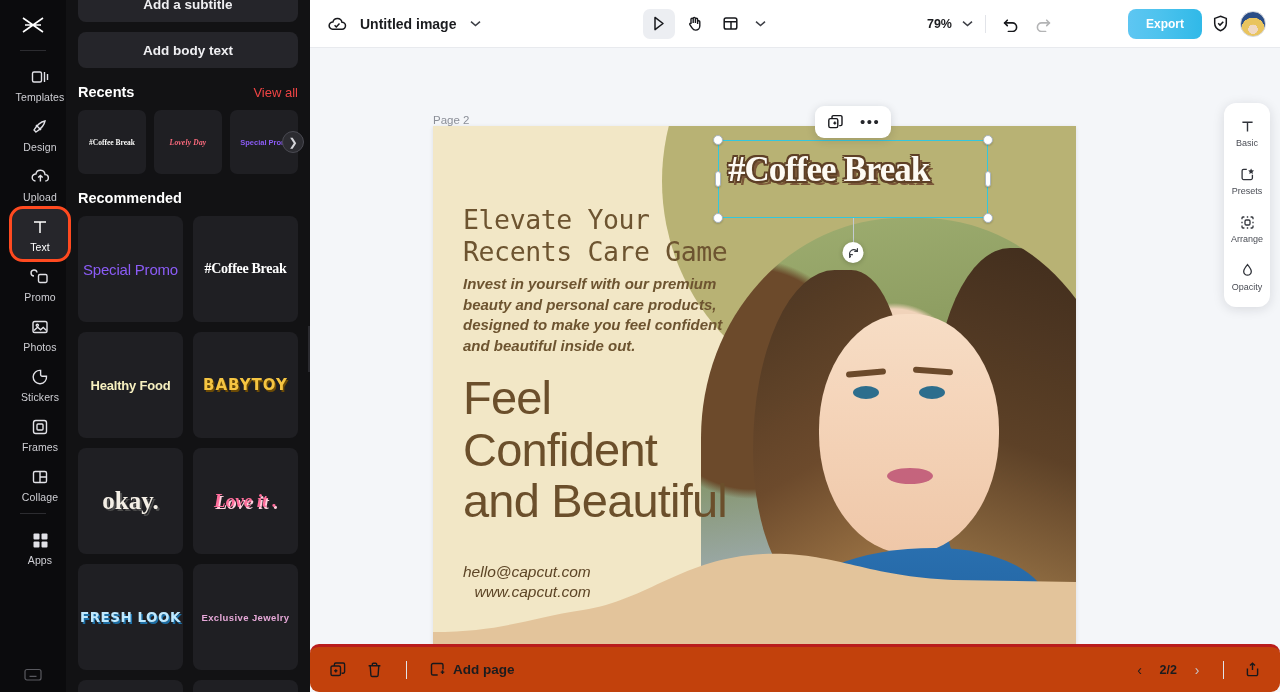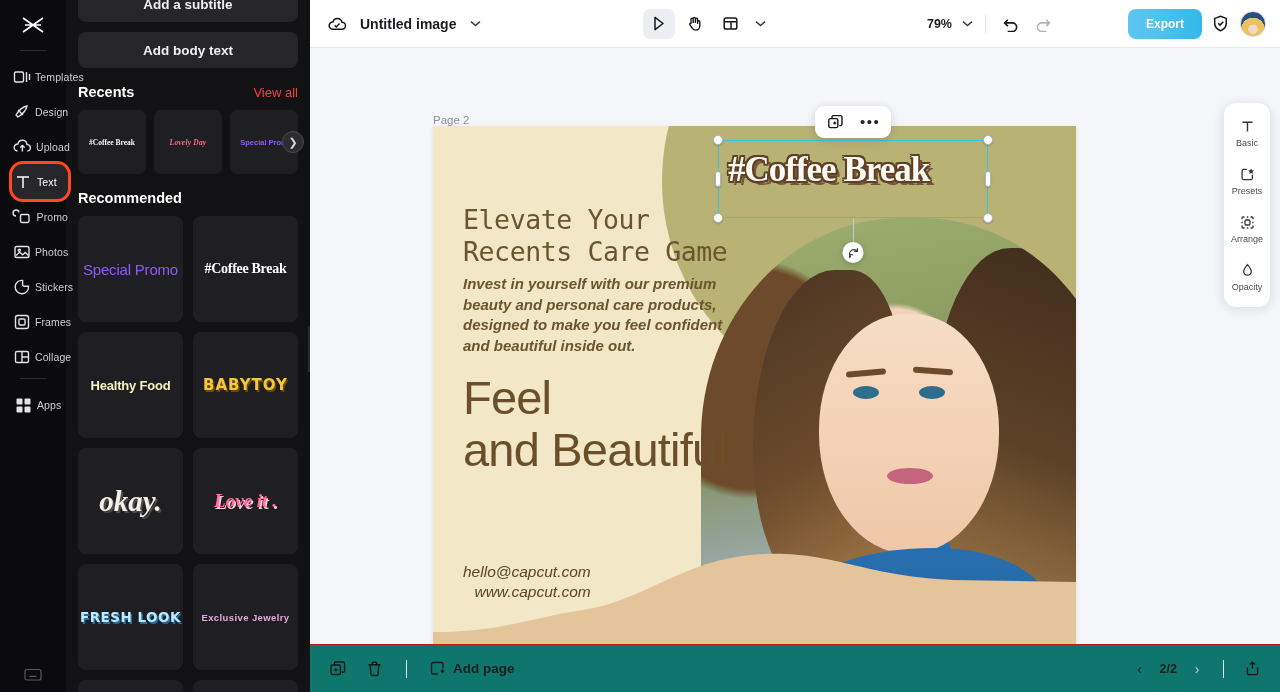--- a/index.html
+++ b/index.html
@@ -14,21 +14,21 @@
   
   .rail {
     width: 66px; height: 692px; background: #0b0b0d;
     display: flex; flex-direction: column; align-items: center;
     padding-top: 8px; flex: 0 0 66px; position: relative; z-index: 5;
   }
   .rail-logo { width: 40px; height: 34px; display:flex; align-items:center; justify-content:center; margin-bottom: 4px;}
   .rail-sep { width: 26px; height: 1px; background: #2c2c30; margin: 4px 0 8px; }
   .rail-item {
     width: 56px; padding: 7px 0 6px; border-radius: 9px;
-    display: flex; align-items: center; gap: 3px;
+    display: flex; flex-direction: column; align-items: center; gap: 3px;
     cursor: pointer; position: relative; margin-left: 14px;
   }
   .rail-item .ic { width: 22px; height: 22px; display:flex; align-items:center; justify-content:center; }
   .rail-item .lbl { font-size: 10.5px; color: #cfcfd4; letter-spacing: .1px; }
   .rail-item.active { background: #26262b; }
   .rail-item.active .lbl { color: #fff; }
   .rail-item.sel-ring {
     outline: 3px solid #ff4a20; outline-offset: 0px; border-radius: 11px;
   }
   .rail-bottom { margin-top: auto; padding-bottom: 6px; opacity:.55; }
@@ -64,21 +64,21 @@
   .grid2 { display:grid; grid-template-columns: 1fr 1fr; gap:10px; }
   .tcard {
     height:106px; background:#1f1f23; border-radius:8px;
     display:flex; align-items:center; justify-content:center; cursor:pointer; overflow:hidden;
   }
   .tc-special { color:#8b5cf6; font-size:15px; letter-spacing:-.2px; }
   .tc-coffee { color:#fff; font-family:"Liberation Serif", serif; font-weight:700; font-size:14px; letter-spacing:-.3px;}
   .tc-healthy { color:#f7f0c0; font-weight:700; font-size:13px; letter-spacing:-.2px;}
   .tc-baby { color:#f5c542; font-weight:700; font-size:15px; letter-spacing:1px; font-family:"DejaVu Sans", sans-serif;
              text-shadow:1.5px 1.5px 0 #6b4a05; }
-  .tc-okay { color:#f4efe6; font-family:"Liberation Serif", serif; font-style:italic; font-weight:700; font-size:29px;
+  .tc-okay { color:#f4efe6; font-family:"Liberation Serif", serif; font-weight:700; font-size:25px;
              text-shadow: 2px 2px 0 #4b4b4b; }
   .tc-love { color:#ff6e9c; font-family:"Liberation Serif", serif; font-style:italic; font-weight:700; font-size:19px;
              text-shadow: 1.5px 1.5px 0 #ffd0de; }
   .tc-fresh { color:#bfe9ff; font-weight:700; font-size:13.5px; letter-spacing:.5px;
               font-family:"DejaVu Sans", sans-serif; text-shadow: 1.5px 1.5px 0 #1d6fa5; }
   .tc-excl { color:#e6a8d8; font-weight:700; font-size:9.5px; letter-spacing:.4px; }
   .panel-collapse {
     position:absolute; right:-9px; top:326px; width:11px; height:46px;
     background:#2b2b30; border-radius:0 6px 6px 0; display:flex; align-items:center;
     justify-content:center; color:#8b8b93; font-size:9px; cursor:pointer; z-index:7;
@@ -212,22 +212,22 @@
     position:absolute; right:10px; top:55px; width:46px; background:#fff; border-radius:12px;
     box-shadow:0 2px 12px rgba(20,24,35,.13); padding:10px 0 12px; z-index:9;
     display:flex; flex-direction:column; align-items:center; gap:10px;
   }
   .rp-item { width:44px; display:flex; flex-direction:column; align-items:center; gap:2px; cursor:pointer; padding:3px 0;}
   .rp-item .ic { width:20px;height:20px;display:flex;align-items:center;justify-content:center;color:#30333a;}
   .rp-item .lbl { font-size:9px; color:#4a4d55; }
 
   
   .bottombar {
-    height:48px; flex:0 0 48px; background:#0f766e; border-top:1px solid #b91c1c;
-    display:flex; align-items:center; padding:0 18px; gap:16px;
+    height:48px; flex:0 0 48px; background:#c2410c; border-top:3px solid #b91c1c;
+    display:flex; align-items:center; padding:0 18px; gap:16px;border-radius:9px;
   }
   .bb-btn { width:20px;height:20px;display:flex;align-items:center;justify-content:center;cursor:pointer;color:#1b1c1f;}
   .bb-add { display:flex; align-items:center; gap:7px; cursor:pointer; color:#1b1c1f; font-size:13.5px; font-weight:600; }
   .bb-right { margin-left:auto; display:flex; align-items:center; gap:12px; }
   .pg-arrow { color:#1b1c1f; font-size:14px; cursor:pointer; width:16px; text-align:center;}
   .pg-arrow.dim { color:#c4c7cd; }
   .pg-count { font-size:12.5px; font-weight:700; color:#1b1c1f; }
 </style>
 </head>
 <body>
@@ -528,20 +528,21 @@
 
           <div class="body-copy">
             <div>Invest in yourself with our premium</div>
             <div>beauty and personal care products,</div>
             <div>designed to make you feel confident</div>
             <div>and beautiful inside out.</div>
           </div>
 
           <div class="bigtext">
             <div>Feel</div>
+            <div>Confident</div>
             <div>and Beautiful</div>
           </div>
 
           <div class="contact">
             <div>hello@capcut.com</div>
             <div>www.capcut.com</div>
           </div>
 
           <div class="wordmark">#Coffee Break</div>
         </div>

